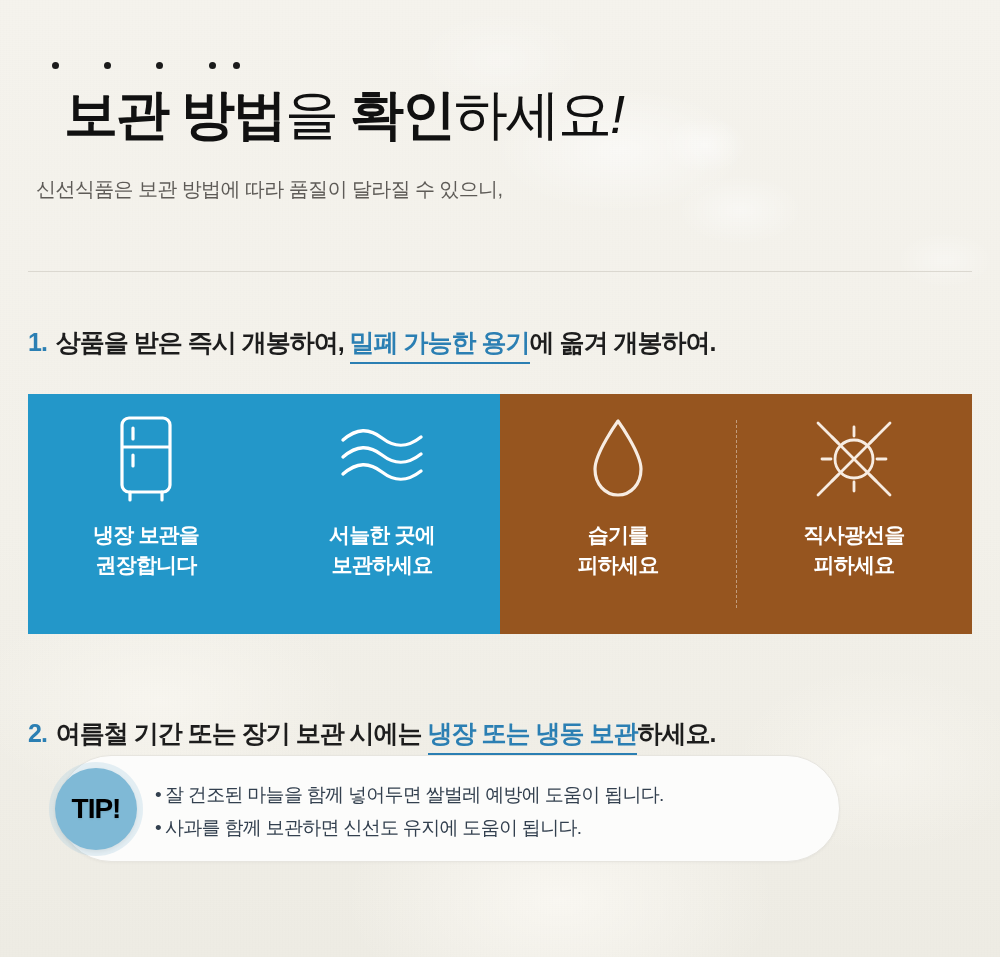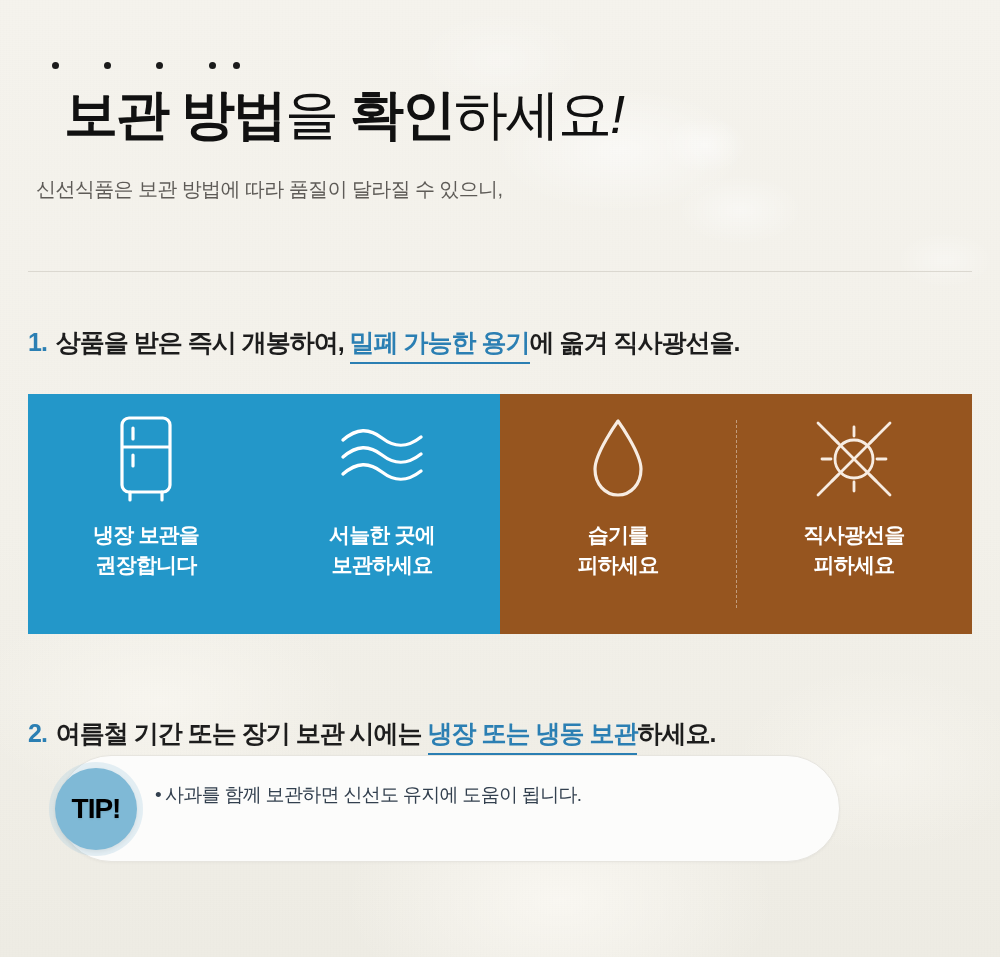--- a/index.html
+++ b/index.html
@@ -230,21 +230,21 @@
     <span class="hv">보관 방법</span><span class="lt">을 </span><span class="hv">확인</span><span class="lt">하세요</span><span class="bang">!</span>
   </div>
 
   <div class="subtitle">
     <div>신선식품은 보관 방법에 따라 품질이 달라질 수 있으니,</div>
   </div>
 
   <div class="divider"></div>
 
   <div class="step step-1">
-    <span class="num">1.</span><span>상품을 받은 즉시 개봉하여, </span><span class="hl">밀폐 가능한 용기</span><span>에 옮겨 직사광선을.</span>
+    <span class="num">1.</span><span>상품을 받은 즉시 개봉하여, </span><span class="hl">밀폐 가능한 용기</span><span>에 옮겨 개봉하여.</span>
   </div>
 
   <div class="panels">
 
     <div class="panel blue">
       <div class="vsep"></div>
       <div class="icon-wrap">
         <svg width="64" height="90" viewBox="0 0 64 90" fill="none">
           <rect x="8" y="4" width="48" height="74" rx="7" stroke="#ffffff" stroke-width="3.2" fill="none"></rect>
           <line x1="8" y1="33" x2="56" y2="33" stroke="#ffffff" stroke-width="3.2"></line>
@@ -318,17 +318,20 @@
   <div class="step step-2">
     <span class="num">2.</span><span>여름철 기간 또는 장기 보관 시에는 </span><span class="hl">냉장 또는 냉동 보관</span><span>하세요.</span>
   </div>
 
   <div class="tip-box"></div>
   <div class="tip-badge">
     <span>TIP!</span>
   </div>
   <div class="tip-lines">
     <div>
+      <span class="bullet">•</span><span>잘 건조된 마늘을 함께 넣어두면 쌀벌레 예방에 도움이 됩니다.</span>
+    </div>
+    <div>
       <span class="bullet">•</span><span>사과를 함께 보관하면 신선도 유지에 도움이 됩니다.</span>
     </div>
   </div>
 
 </div>
 
 </body></html>

